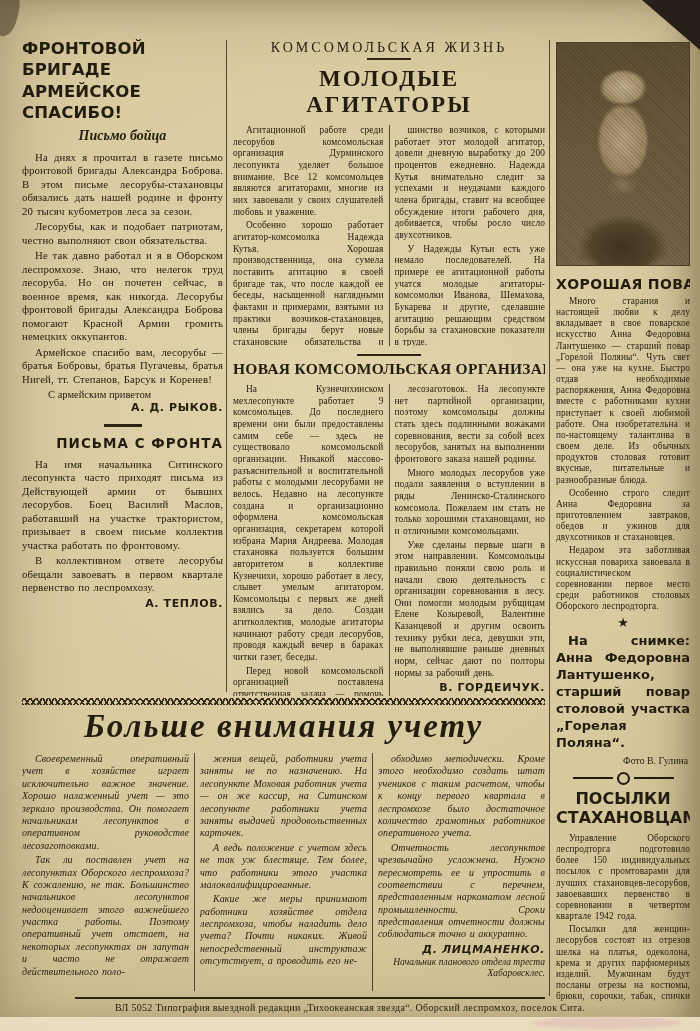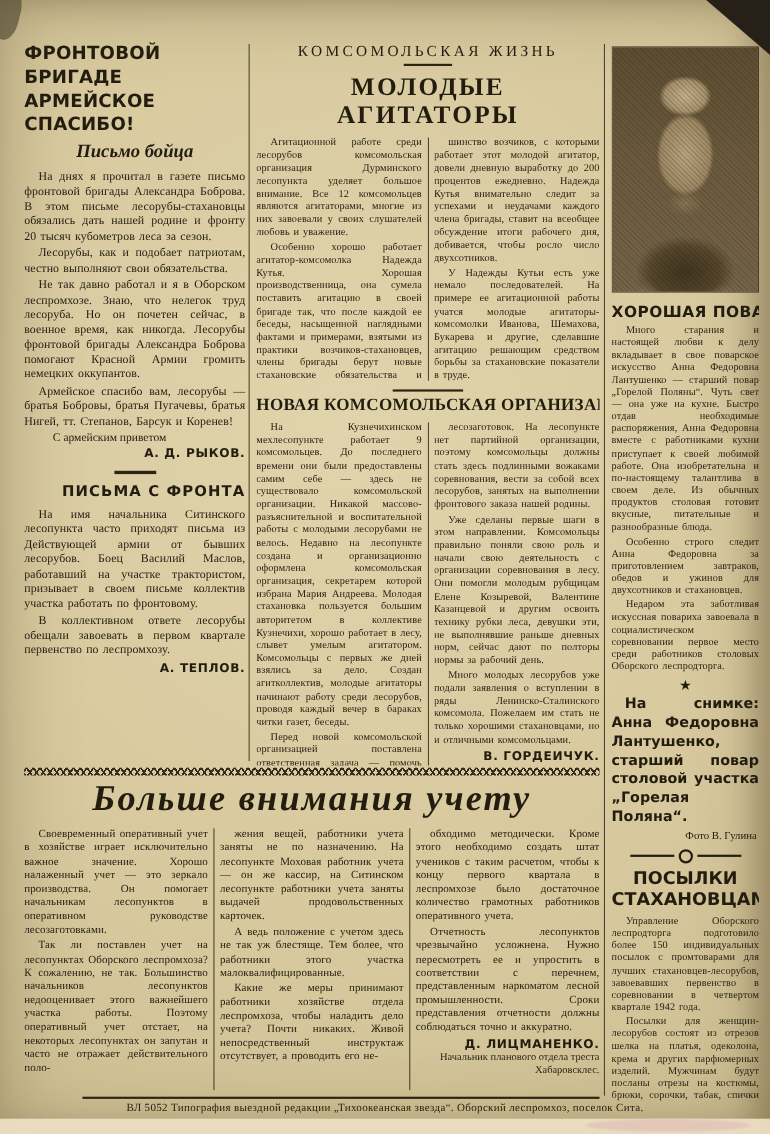--- a/index.html
+++ b/index.html
@@ -43,21 +43,21 @@
     repeating-linear-gradient(-55deg, var(--ink) 0 1.6px, transparent 1.6px 5px);}
   .orn{display:flex;align-items:center;justify-content:center;gap:4px;margin:6px 0 4px 0;}
   .orn-line{display:inline-block;width:40px;height:2.5px;background:var(--ink);}
   .orn-circle{display:inline-block;width:9px;height:9px;border:2.5px solid var(--ink);border-radius:50%;}
   .star{text-align:center;font-size:13px;line-height:1;margin:4px 0;}
 
   
   .col-left{position:absolute;left:22px;top:38px;width:201px;height:656px;overflow:hidden;}
   .h-left{font-family:"DejaVu Sans","Liberation Sans",sans-serif;font-weight:bold;
     font-size:16.5px;line-height:1.3;margin:0 0 4px 0;letter-spacing:.2px;}
-  .sub-italic{font-style:italic;font-weight:bold;font-size:17px;text-align:center;margin:2px 0 7px 0;}
+  .sub-italic{font-style:italic;font-weight:bold;font-size:14px;text-align:center;margin:2px 0 7px 0;}
   .col-left .body-text{font-size:10.8px;}
   .h-pisma{font-family:"DejaVu Sans","Liberation Sans",sans-serif;font-weight:bold;
     font-size:13.5px;text-align:right;letter-spacing:1px;margin:2px 0 7px 0;}
 
   
   .col-center{position:absolute;left:233px;top:38px;width:312px;height:658px;overflow:hidden;}
   .kicker{font-size:14px;letter-spacing:3px;text-align:center;margin:2px 0 0 0;}
   .h-agit{font-weight:bold;font-size:23px;letter-spacing:2px;text-align:center;margin:2px 0 7px 0;}
   .h-newkom{font-weight:bold;font-size:15.5px;letter-spacing:.3px;text-align:center;margin:0 0 6px 0;white-space:nowrap;}
   .twocol{display:flex;align-items:stretch;}
@@ -87,21 +87,21 @@
   .credit{text-align:right;font-size:9.8px;margin:3px 2px 2px 0;}
   .h-pos{font-family:"DejaVu Sans","Liberation Sans",sans-serif;font-weight:bold;
     font-size:16px;line-height:1.2;text-align:center;margin:2px 0 6px 0;}
   .ed-rule{height:2px;background:var(--rule);margin:8px 0 6px 0;}
 
   
   .sec-bottom{position:absolute;left:22px;top:708px;width:523px;height:286px;overflow:hidden;}
   .h-bolshe{font-style:italic;font-weight:bold;font-size:33px;letter-spacing:2px;
     text-align:center;margin:0 0 8px 0;}
   .threecol{display:flex;align-items:stretch;height:238px;}
-  .threecol .bc{flex:1 1 0;overflow:hidden;}
+  .threecol .bc{flex:1 1 0;overflow:hidden;font-style:italic;}
   .threecol .vdiv{width:1px;background:var(--rule);opacity:.8;margin:0 5px;}
   .sec-bottom .body-text{font-size:10px;line-height:1.24;}
 
   
   .footer-rule{position:absolute;left:75px;top:997px;width:470px;height:2px;background:var(--rule);}
   .footer{position:absolute;left:40px;top:1002px;width:620px;text-align:center;
     font-size:10px;letter-spacing:.3px;}
 </style>
 </head>
 <body>
@@ -155,22 +155,22 @@
     <h2 class="h-newkom">НОВАЯ КОМСОМОЛЬСКАЯ ОРГАНИЗАЦИЯ</h2>
     <div class="twocol" id="newkom-cols">
       <div class="tc body-text">
           <p class="para">На Кузнечихинском мехлесопункте работает 9 комсомольцев. До последнего времени они были предоставлены самим себе — здесь не существовало комсомольской организации. Никакой массово-разъяснительной и воспитательной работы с молодыми лесорубами не велось. Недавно на лесопункте создана и организационно оформлена комсомольская организация, секретарем которой избрана Мария Андреева. Молодая стахановка пользуется большим авторитетом в коллективе Кузнечихи, хорошо работает в лесу, слывет умелым агитатором. Комсомольцы с первых же дней взялись за дело. Создан агитколлектив, молодые агитаторы начинают работу среди лесорубов, проводя каждый вечер в бараках читки газет, беседы.</p>
           <p class="para">Перед новой комсомольской организацией поставлена ответственная задача — помочь руководству лесопункта в борьбе за успешное выполнение плана</p>
         </div>
       <div class="vdiv"></div>
       <div class="tc">
         <div class="body-text">
             <p class="para">лесозаготовок. На лесопункте нет партийной организации, поэтому комсомольцы должны стать здесь подлинными вожаками соревнования, вести за собой всех лесорубов, занятых на выполнении фронтового заказа нашей родины.</p>
+            <p class="para">Много молодых лесорубов уже подали заявления о вступлении в ряды Ленинско-Сталинского комсомола. Пожелаем им стать не только хорошими стахановцами, но и отличными комсомольцами.</p>
             <p class="para">Уже сделаны первые шаги в этом направлении. Комсомольцы правильно поняли свою роль и начали свою деятельность с организации соревнования в лесу. Они помогли молодым рубщицам Елене Козыревой, Валентине Казанцевой и другим освоить технику рубки леса, девушки эти, не выполнявшие раньше дневных норм, сейчас дают по полторы нормы за рабочий день.</p>
-            <p class="para">Много молодых лесорубов уже подали заявления о вступлении в ряды Ленинско-Сталинского комсомола. Пожелаем им стать не только хорошими стахановцами, но и отличными комсомольцами.</p>
           </div>
         <div class="signoff-name">В. ГОРДЕИЧУК.</div>
       </div>
     </div>
   </section>
 
   <div class="vrule" id="vrule-right"></div>
 
   <aside class="col-right">
     <div class="photo"></div>

